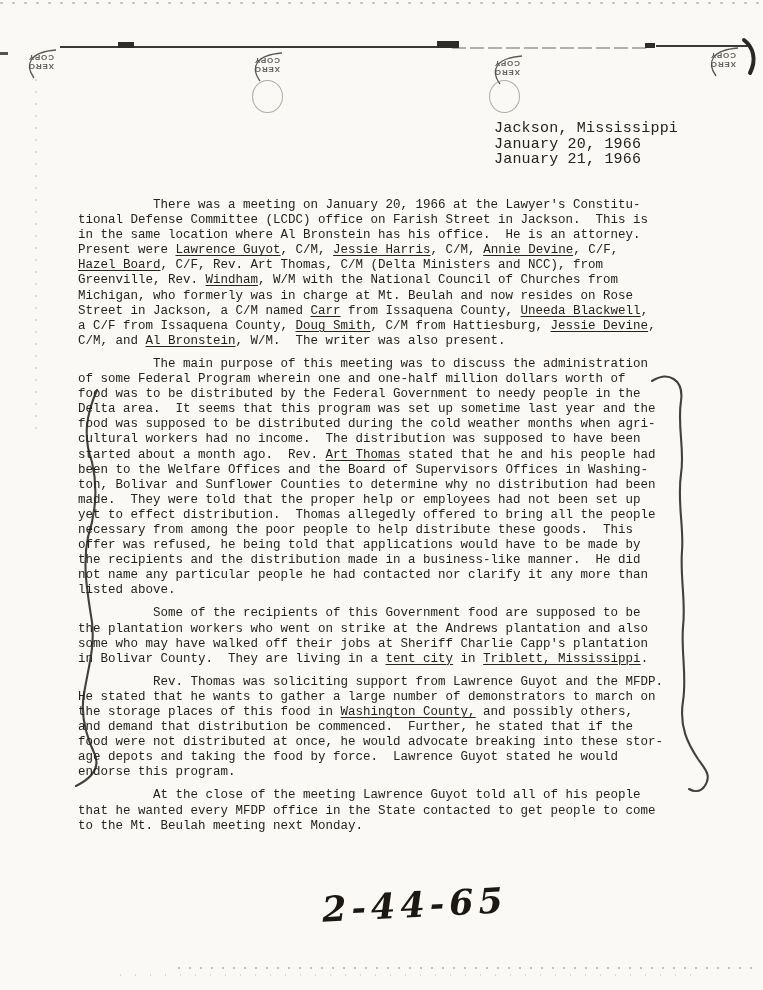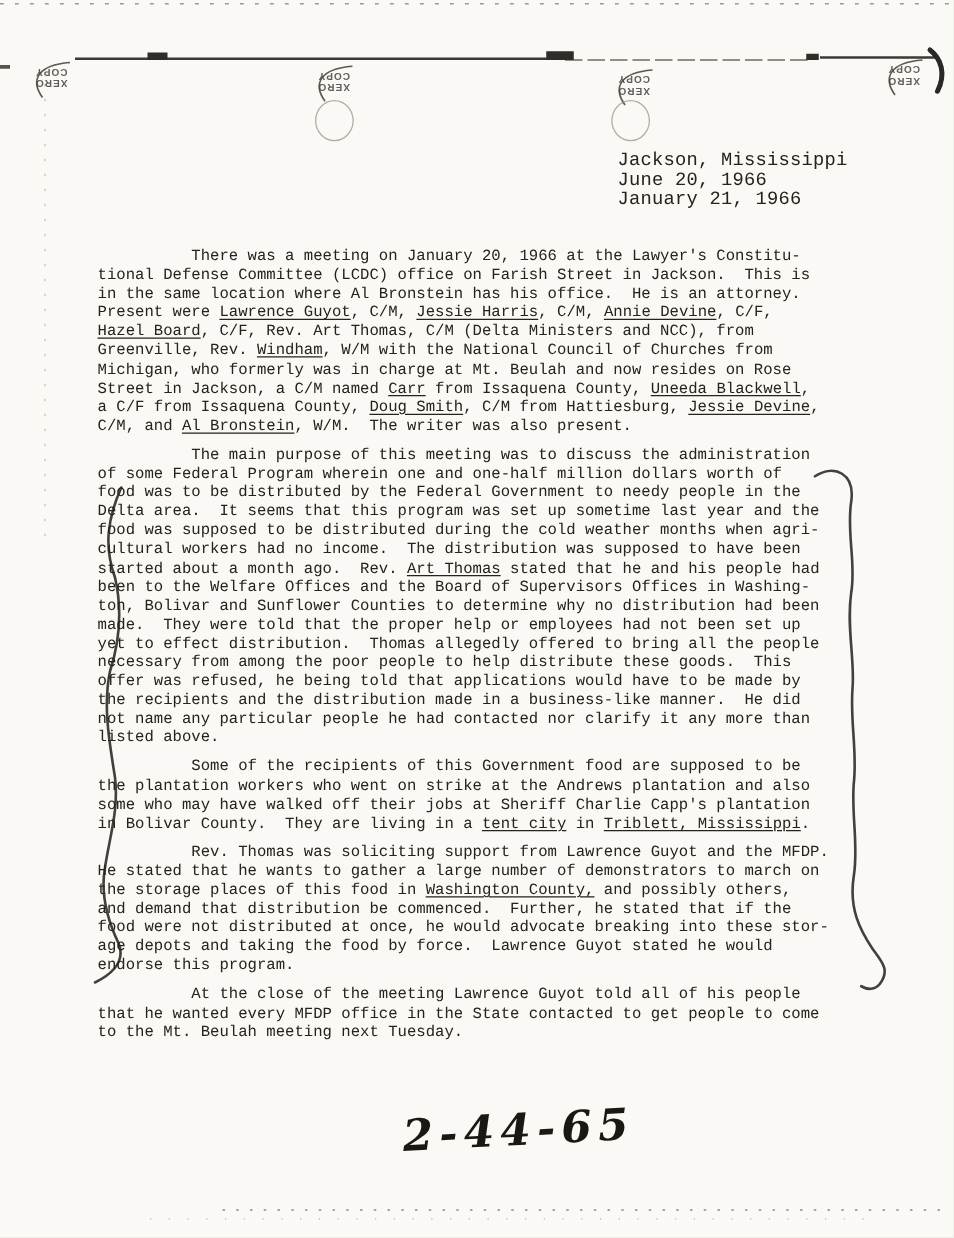--- a/index.html
+++ b/index.html
@@ -94,21 +94,21 @@
   <div class="stamp" style="left:702px;top:51px">
     <span>XERO</span>
     <span>COPY</span>
   </div>
 
   <div class="hole" style="left:252px;top:80px"></div>
   <div class="hole" style="left:489px;top:80px"></div>
 
   <div class="dateline">
     <div>Jackson, Mississippi</div>
-    <div>June 20, 1966</div>
+    <div>January 20, 1966</div>
     <div>January 21, 1966</div>
   </div>
 
   <div class="doc-body">
       <div class="para">          There was a meeting on January 20, 1966 at the Lawyer's Constitu-
 tional Defense Committee (LCDC) office on Farish Street in Jackson.  This is
 in the same location where Al Bronstein has his office.  He is an attorney.
 Present were <u>Lawrence Guyot</u>, C/M, <u>Jessie Harris</u>, C/M, <u>Annie Devine</u>, C/F,
 <u>Hazel Board</u>, C/F, Rev. Art Thomas, C/M (Delta Ministers and NCC), from
 Greenville, Rev. <u>Windham</u>, W/M with the National Council of Churches from
@@ -138,18 +138,18 @@
 in Bolivar County.  They are living in a <u>tent city</u> in <u>Triblett, Mississippi</u>.</div>
       <div class="para">          Rev. Thomas was soliciting support from Lawrence Guyot and the MFDP.
 He stated that he wants to gather a large number of demonstrators to march on
 the storage places of this food in <u>Washington County,</u> and possibly others,
 and demand that distribution be commenced.  Further, he stated that if the
 food were not distributed at once, he would advocate breaking into these stor-
 age depots and taking the food by force.  Lawrence Guyot stated he would
 endorse this program.</div>
       <div class="para">          At the close of the meeting Lawrence Guyot told all of his people
 that he wanted every MFDP office in the State contacted to get people to come
-to the Mt. Beulah meeting next Tuesday.</div>
+to the Mt. Beulah meeting next Monday.</div>
     </div>
 
   <div class="handwritten">2-44-65</div>
 
 </div>
 
 </body></html>

